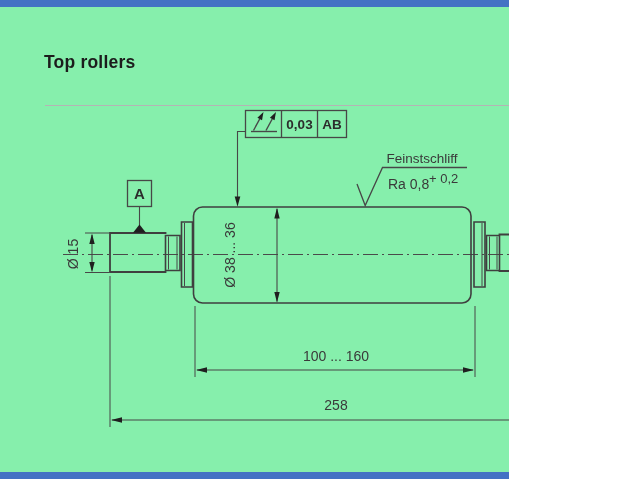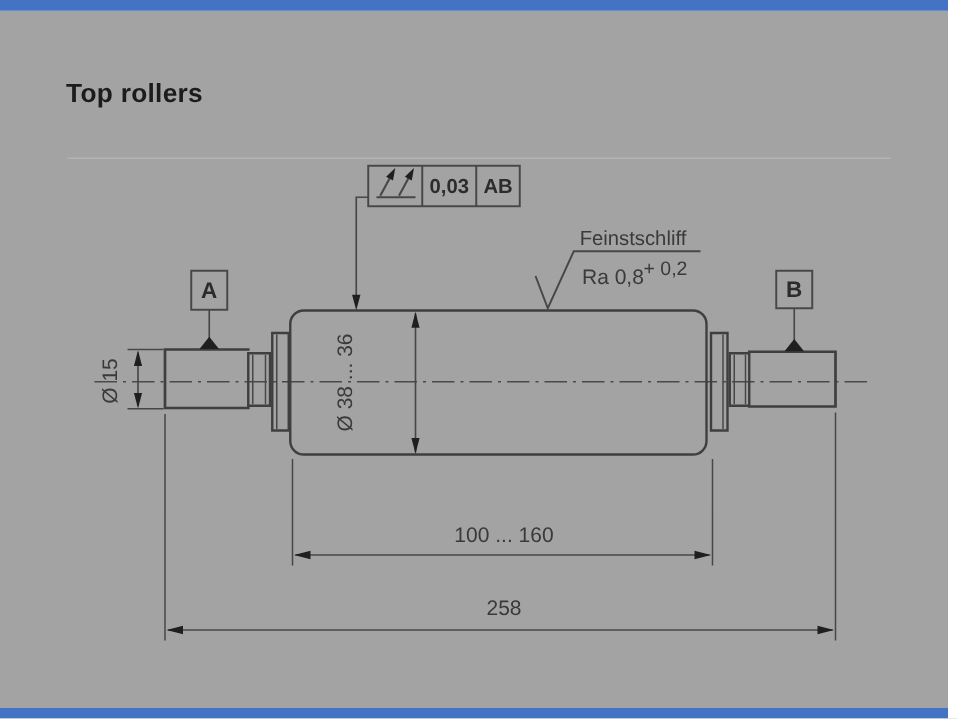--- a/index.html
+++ b/index.html
@@ -1,16 +1,16 @@
 <!DOCTYPE html>
 <html><head>
 <meta charset="utf-8">
 <style>
   html,body{margin:0;padding:0;background:#fff;}
-  #stage{position:relative;width:632px;height:479px;background:#a3a3a3;overflow:hidden;
+  #stage{position:relative;width:509px;height:479px;background:#86efac;overflow:hidden;
          font-family:"Liberation Sans",sans-serif;}
   .edge-bar{position:absolute;left:0;width:638px;height:7px;}
   #top-bar{top:0;}
   #bottom-bar{bottom:0;}
   #page-title{position:absolute;left:44px;top:52px;margin:0;font-size:17.5px;font-weight:700;
               color:#1c1c1c;letter-spacing:0.2px;}
   #title-rule{position:absolute;left:45px;top:105px;width:549px;height:0;border-top:1px solid #b4b4b4;}
   svg{position:absolute;left:0;top:0;}
   svg text{font-family:"Liberation Sans",sans-serif;fill:#3a3a3a;}
   .outline{stroke:#3f3f3f;stroke-width:1.6;fill:none;stroke-linecap:square;}

